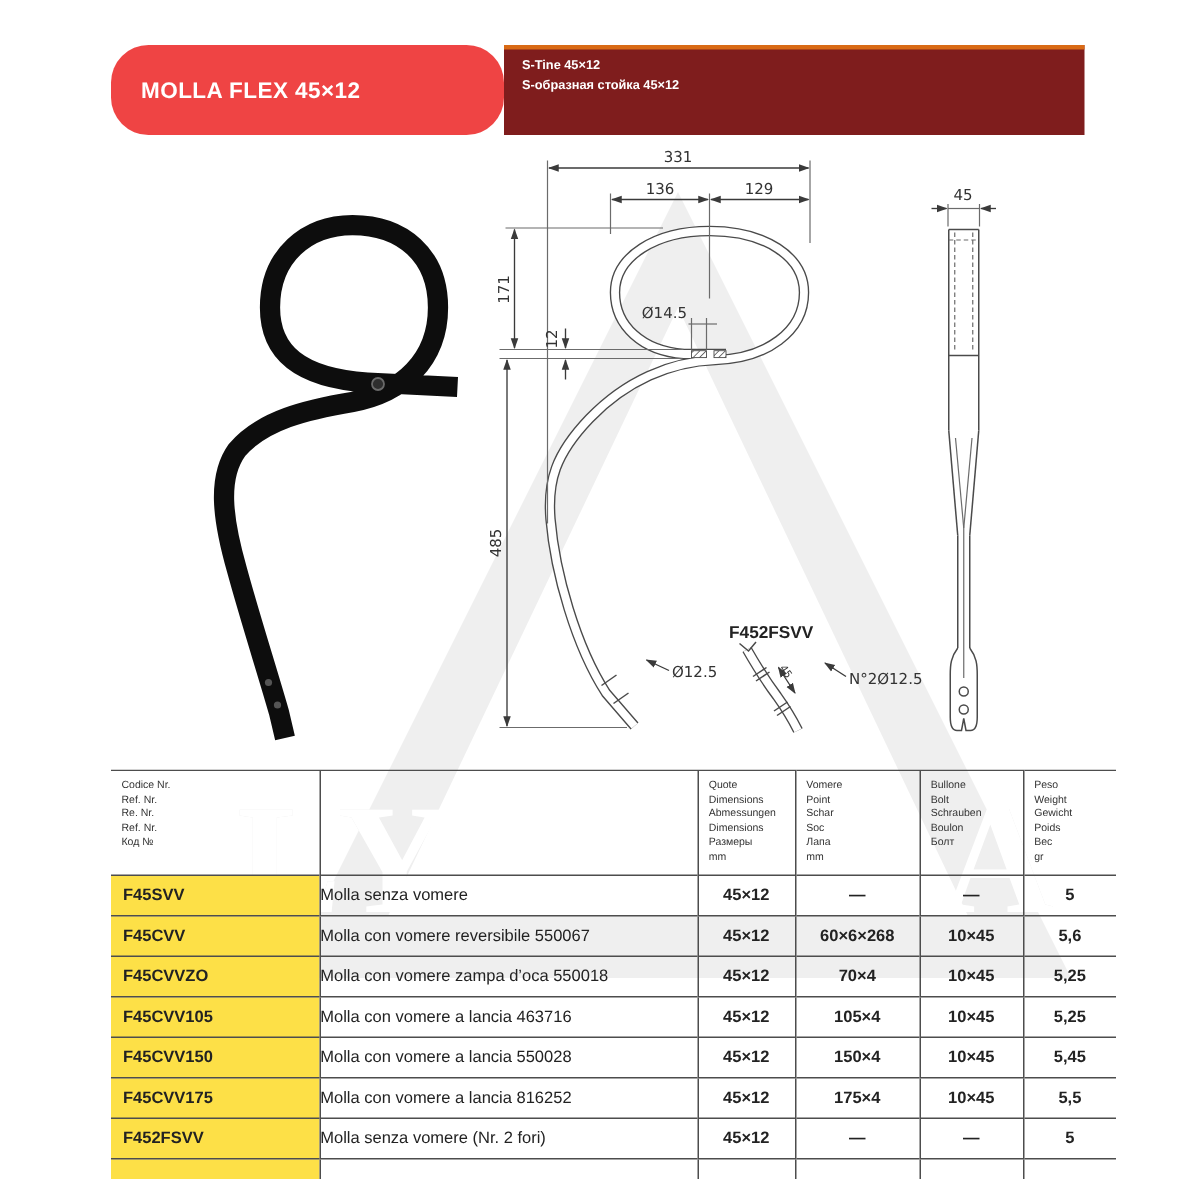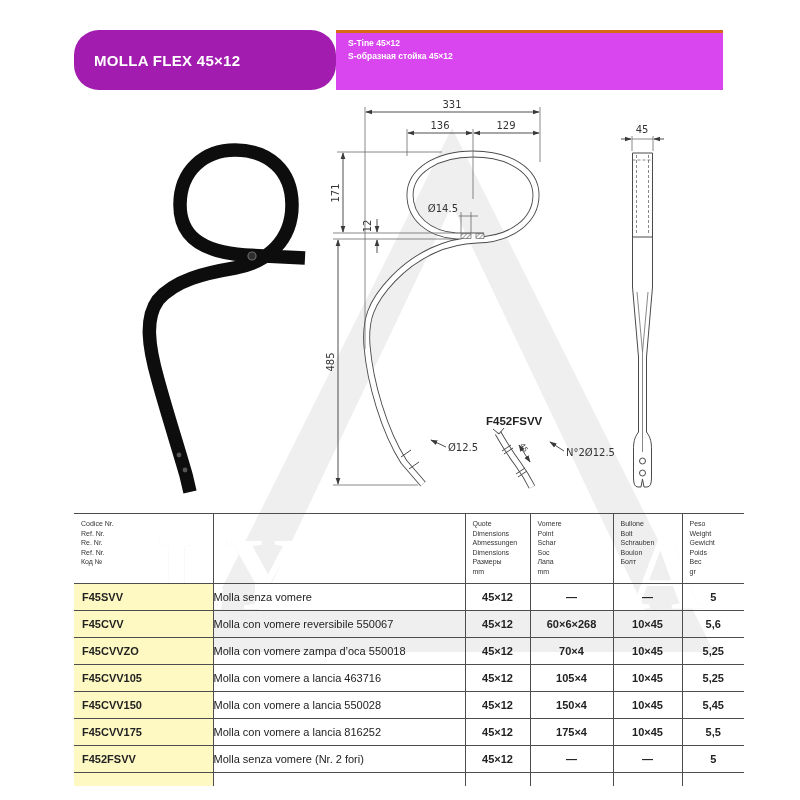--- a/index.html
+++ b/index.html
@@ -1,23 +1,23 @@
 <!DOCTYPE html>
 <html><head>
 <meta charset="utf-8">
 <style>
   html,body{margin:0;padding:0;background:#fff;}
   .page{position:relative;width:800px;height:800px;background:#fff;overflow:hidden;
         font-family:"Liberation Sans",sans-serif;color:#2b2b2b;}
 
   
   .band{position:absolute;left:74px;top:30px;width:649px;height:60px;z-index:3;display:flex;}
-  .band-left{width:262px;height:60px;background:#a21caf;display:flex;align-items:center;border-radius:25px;}
+  .band-left{width:262px;height:60px;background:#ef4444;display:flex;align-items:center;border-radius:25px;}
   .band-left h1{margin:0 0 0 20px;font-size:15px;letter-spacing:.3px;color:#fff;}
-  .band-right{flex:1;background:#d946ef;border-top:3px solid #d96a15;box-sizing:border-box;
+  .band-right{flex:1;background:#7f1d1d;border-top:3px solid #d96a15;box-sizing:border-box;
               padding:4px 0 0 12px;}
   .band-right div{color:#fff;font-weight:bold;font-size:8.5px;line-height:13px;}
 
   
   .wm-text{position:absolute;left:158px;top:522px;width:600px;z-index:0;
            font-family:"Liberation Serif",serif;font-weight:bold;font-size:104px;
            letter-spacing:7px;line-height:104px;user-select:none;}
   .wm-gray{color:#e9e9e9;}
   .wm-white{color:#ffffff;}
   .wm-svg{position:absolute;left:0;top:0;z-index:0;}
@@ -35,21 +35,21 @@
 
   
   .tblwrap{position:absolute;left:74px;top:513px;width:670px;height:273px;overflow:hidden;z-index:2;}
   table{border-collapse:collapse;table-layout:fixed;width:670px;font-size:11px;color:#222;}
   td{padding:0;vertical-align:middle;border-top:1px solid #4d4d4d;box-sizing:border-box;}
   td + td{border-left:1px solid #4d4d4d;}
   tr.hdr td{vertical-align:top;font-size:7px;line-height:9.5px;padding:5px 0 0 7px;
             white-space:pre-line;color:#333;}
   tr.row{height:27px;}
   tr.stub{height:14px;}
-  td.code-cell{background:#fef9c3;font-weight:bold;padding-left:8px;}
+  td.code-cell{background:#fde047;font-weight:bold;padding-left:8px;}
   td.desc-cell{}
   td.c{text-align:center;font-weight:bold;}
 </style>
 </head>
 <body>
 
 <div class="page">
 
   <div class="wm-text wm-gray">LYTAGRA</div>
   <svg class="wm-svg" width="800" height="800" viewBox="0 0 800 800">

